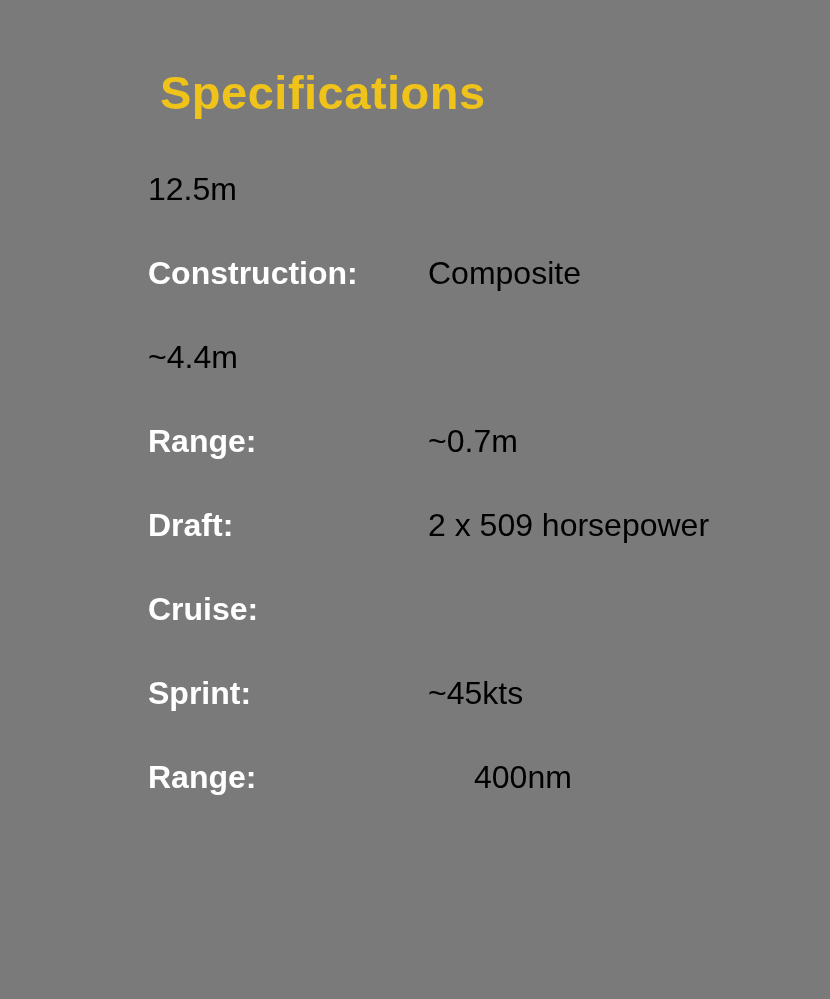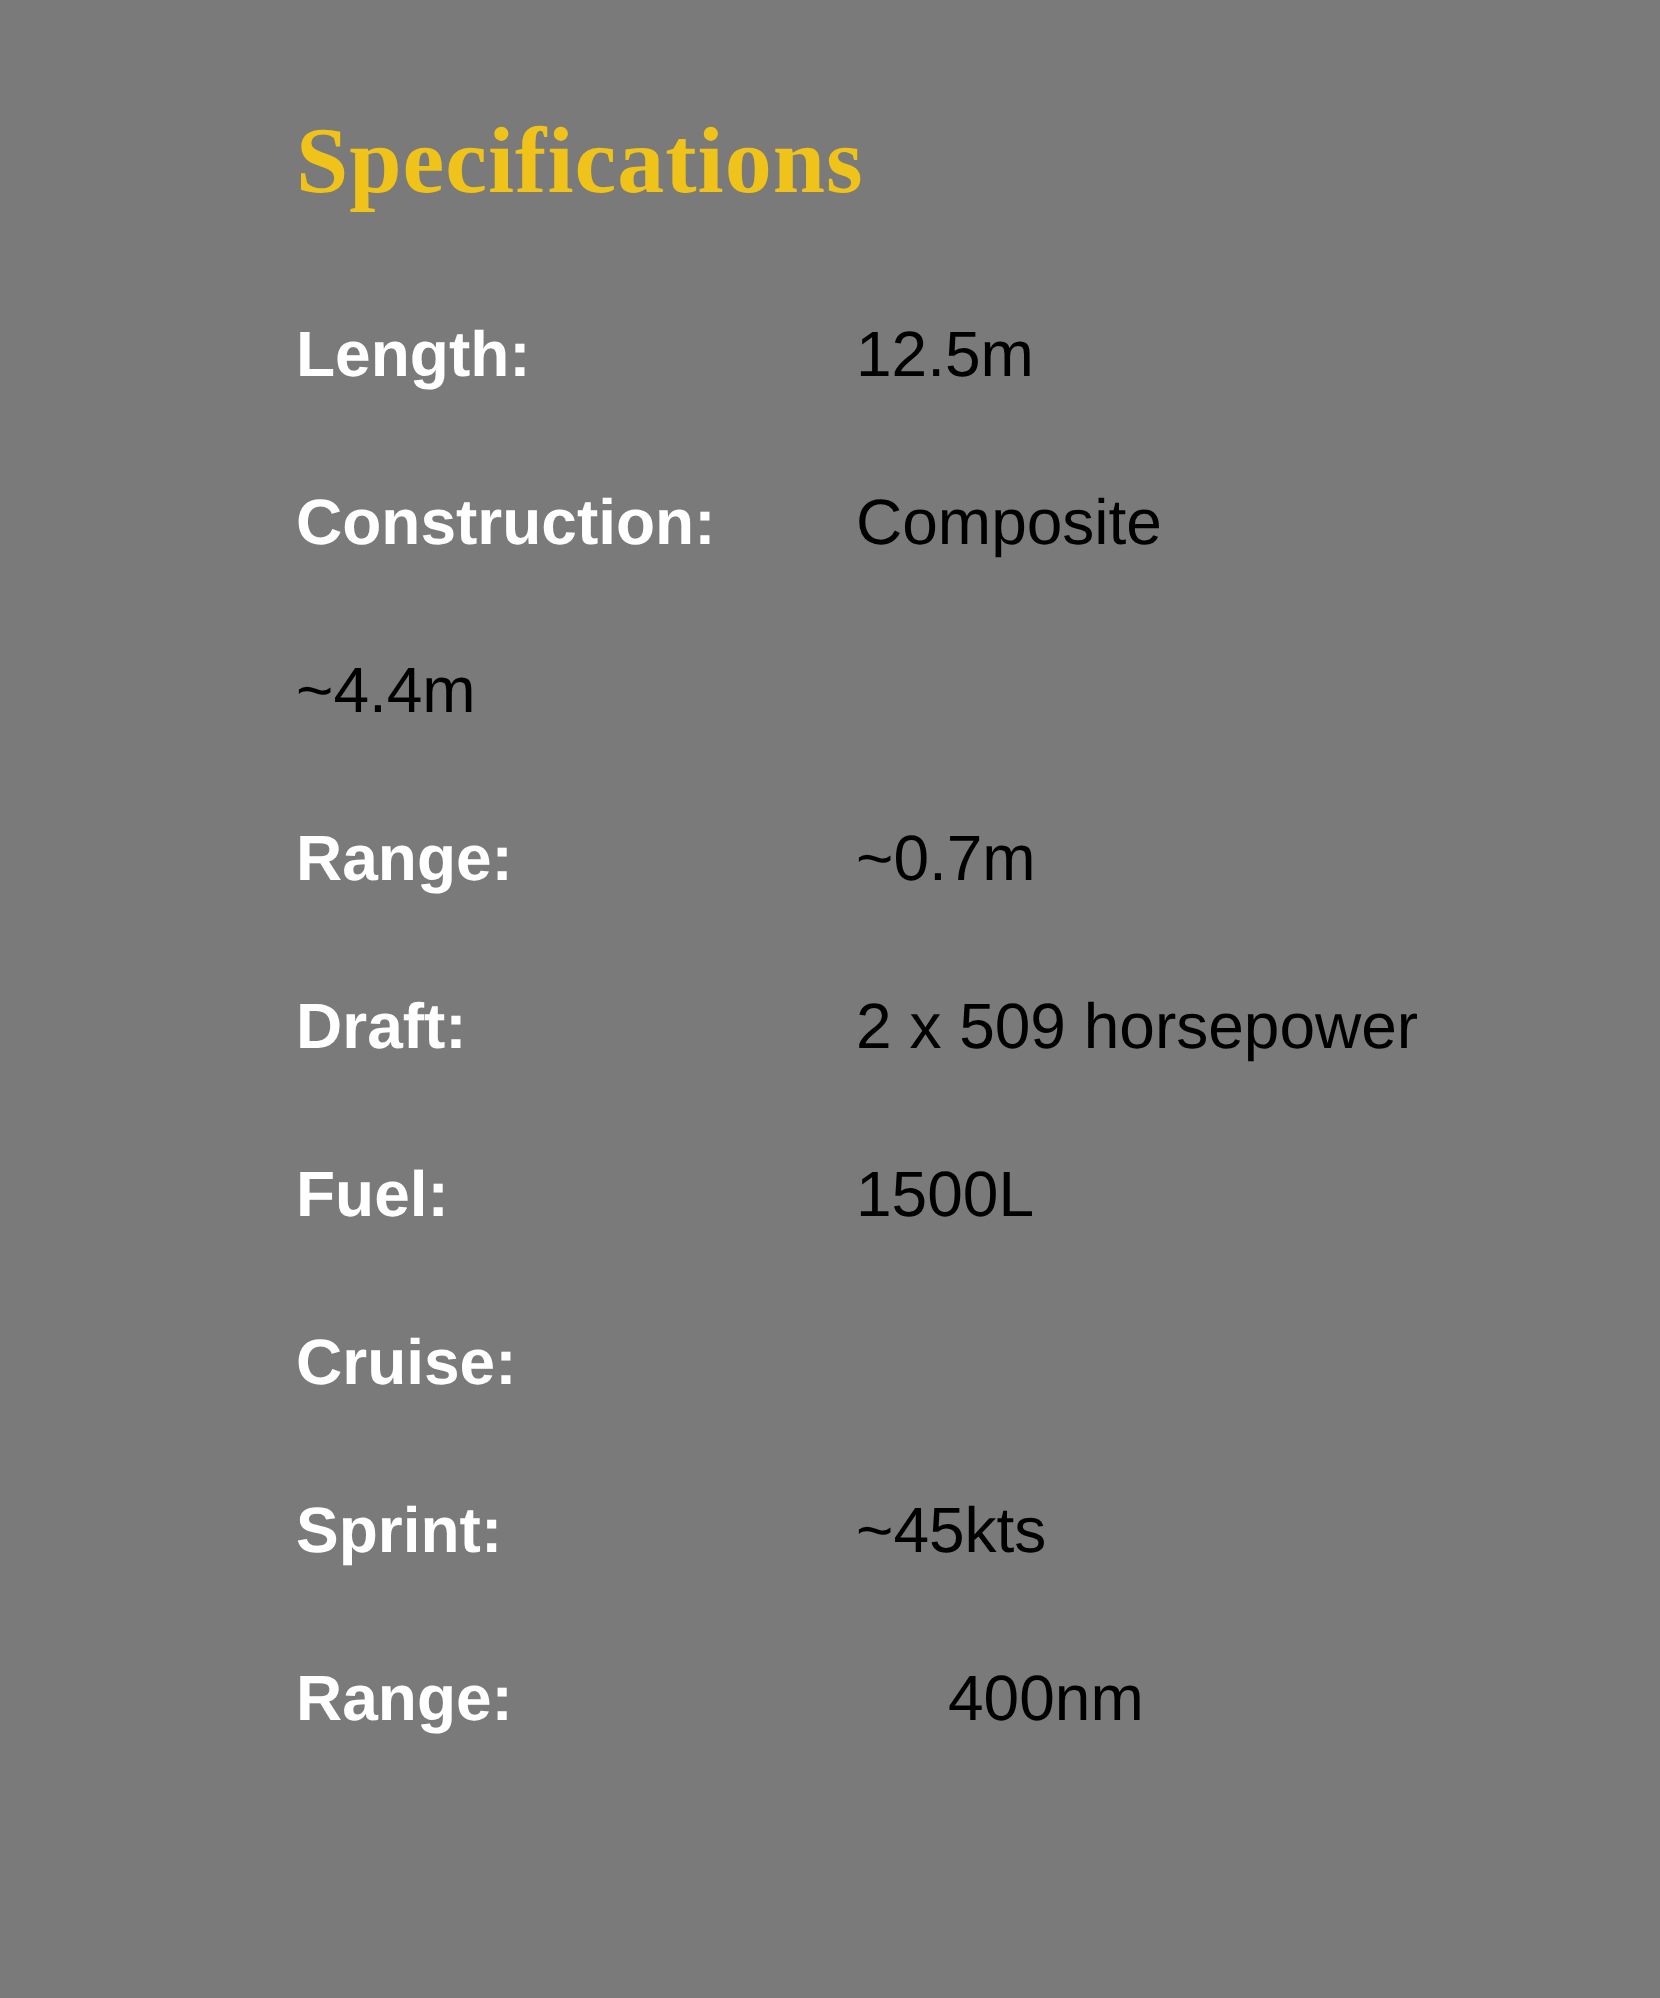--- a/index.html
+++ b/index.html
@@ -14,27 +14,26 @@
     position: relative;
     overflow: hidden;
   }
   .specs-section {
     position: absolute;
     left: 148px;
     top: 55px;
     right: 40px;
   }
   .specs-title {
-    margin: 0;
+    margin: 12px;
     font-size: 47px;
     line-height: 52px;
     font-weight: bold;
     letter-spacing: 0.5px;
     color: #efc31a;
-    font-family: Liberation Serif, serif;
   }
   .specs-rows {
     margin-top: 52px;
   }
   .spec-row {
     display: flex;
     align-items: baseline;
     line-height: 36px;
     margin-bottom: 48px;
     white-space: nowrap;
@@ -57,43 +56,38 @@
   }
 </style>
 </head>
 <body style="background: rgb(122, 122, 122);">
 
 <section class="specs-section">
   <h1 class="specs-title" style="color: rgb(239, 195, 26);">Specifications</h1>
 
   <div class="specs-rows">
       <div class="spec-row">
-      <span class="spec-label">Length:</span>
       <span class="spec-value">12.5m</span>
     </div>
       <div class="spec-row">
       <span class="spec-label">Construction:</span>
       <span class="spec-value">Composite</span>
     </div>
       <div class="spec-row">
       <span class="spec-value">~4.4m</span>
     </div>
       <div class="spec-row">
       <span class="spec-label">Range:</span>
       <span class="spec-value">~0.7m</span>
     </div>
       <div class="spec-row">
       <span class="spec-label">Draft:</span>
       <span class="spec-value">2 x 509 horsepower</span>
     </div>
       <div class="spec-row">
-      <span class="spec-label">Fuel:</span>
-      <span class="spec-value">1500L</span>
-    </div>
-      <div class="spec-row">
       <span class="spec-label">Cruise:</span>
     </div>
       <div class="spec-row">
       <span class="spec-label">Sprint:</span>
       <span class="spec-value">~45kts</span>
     </div>
       <div class="spec-row">
       <span class="spec-label">Range:</span>
       <span class="spec-value">400nm</span>
     </div>

